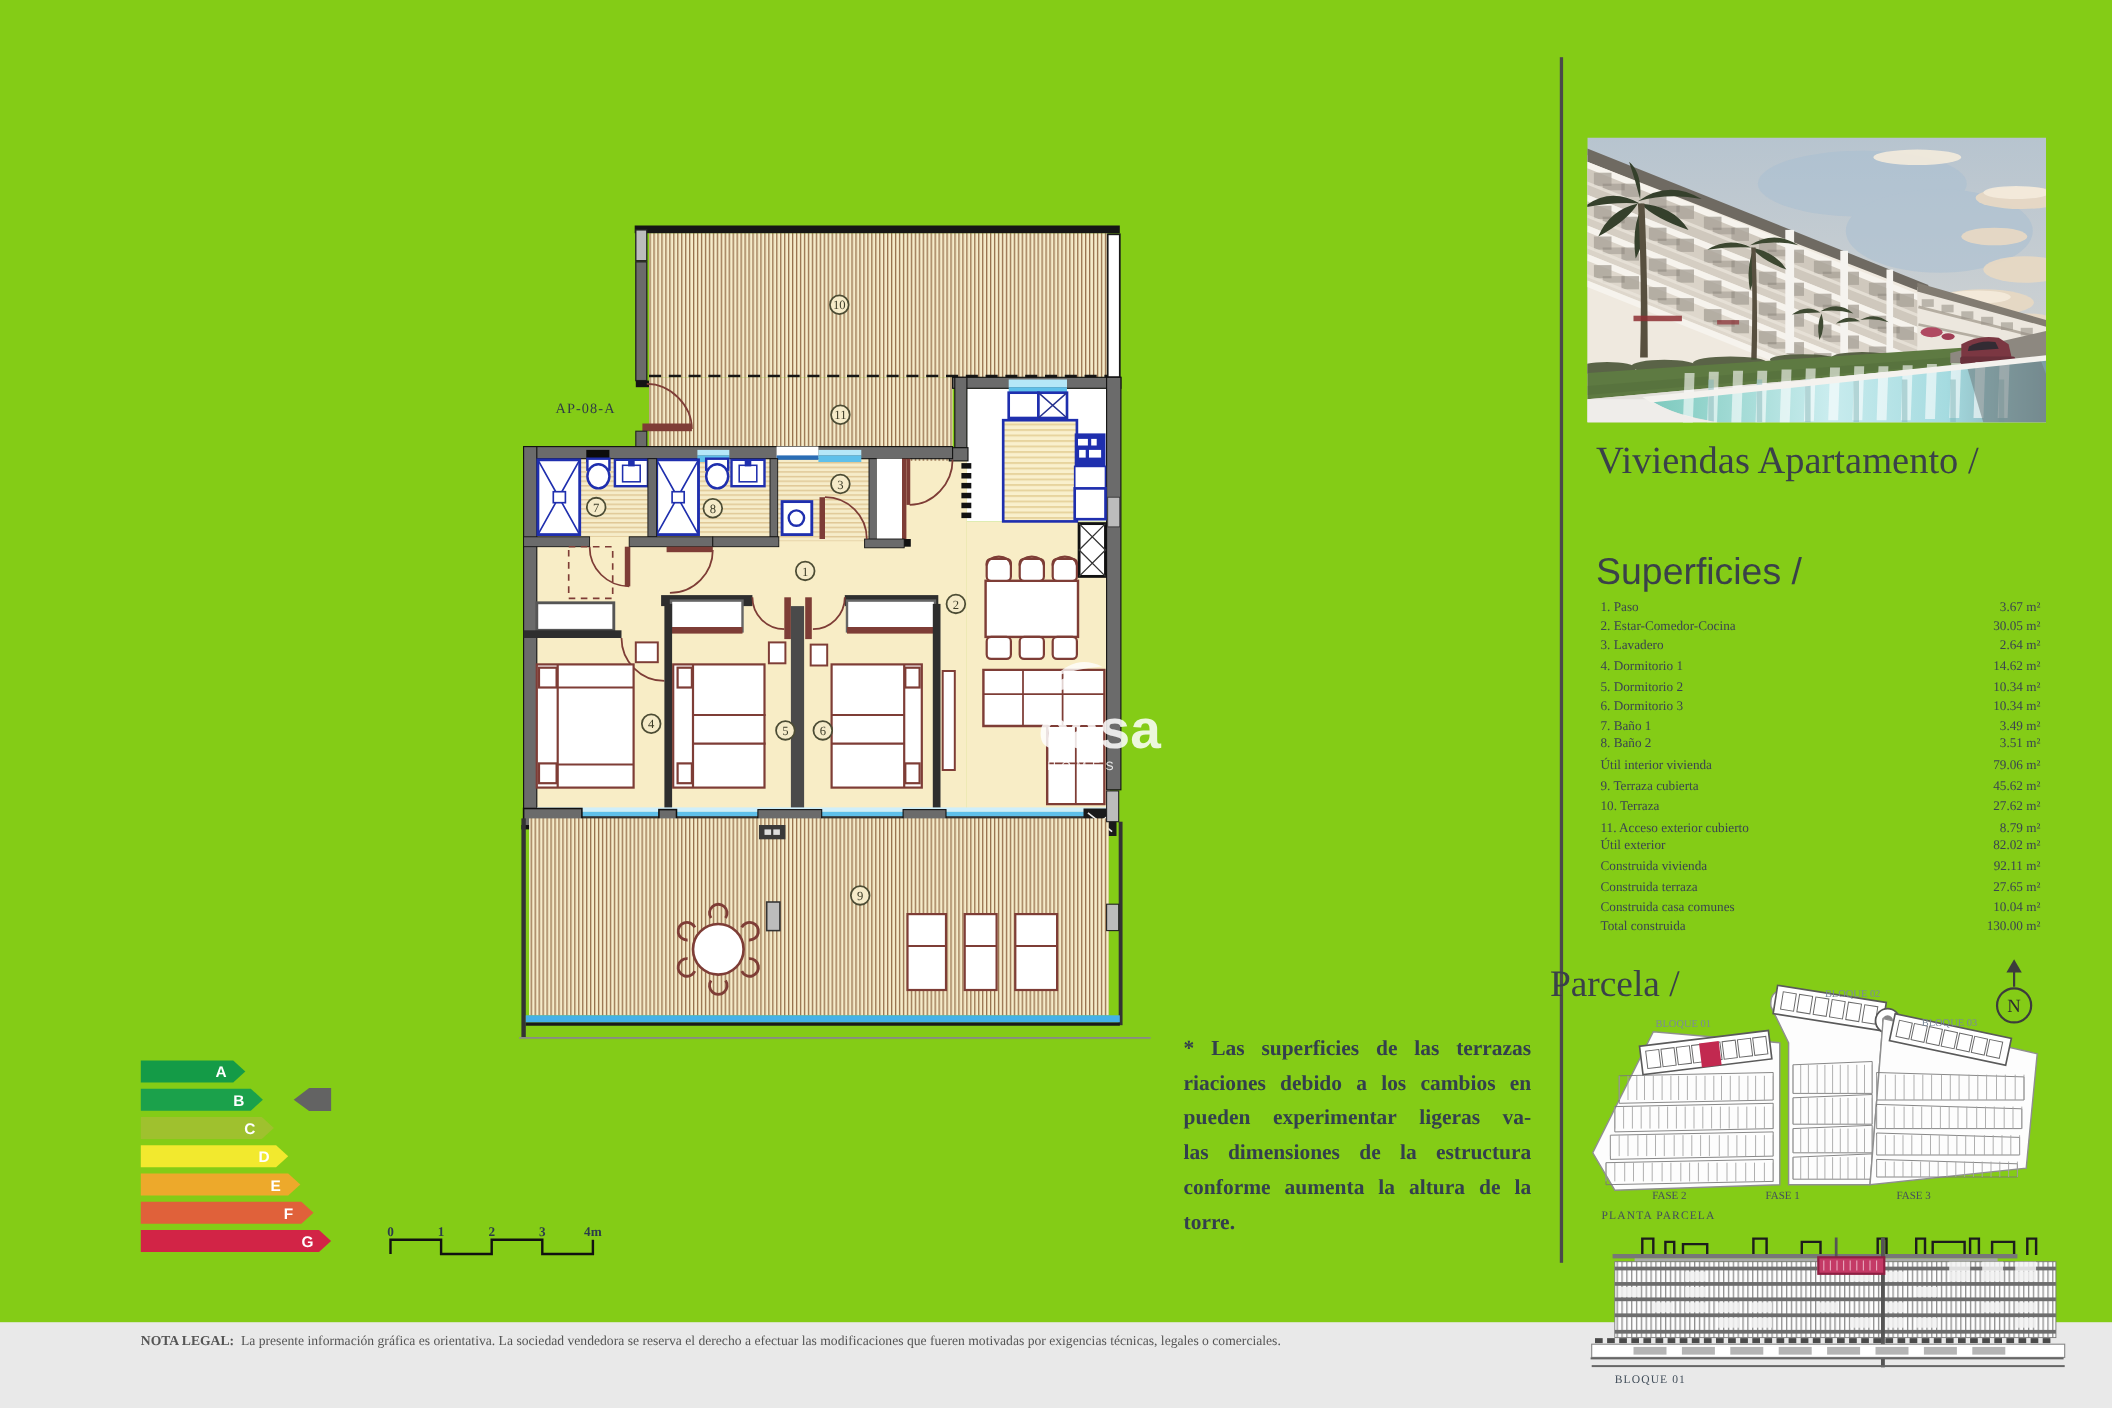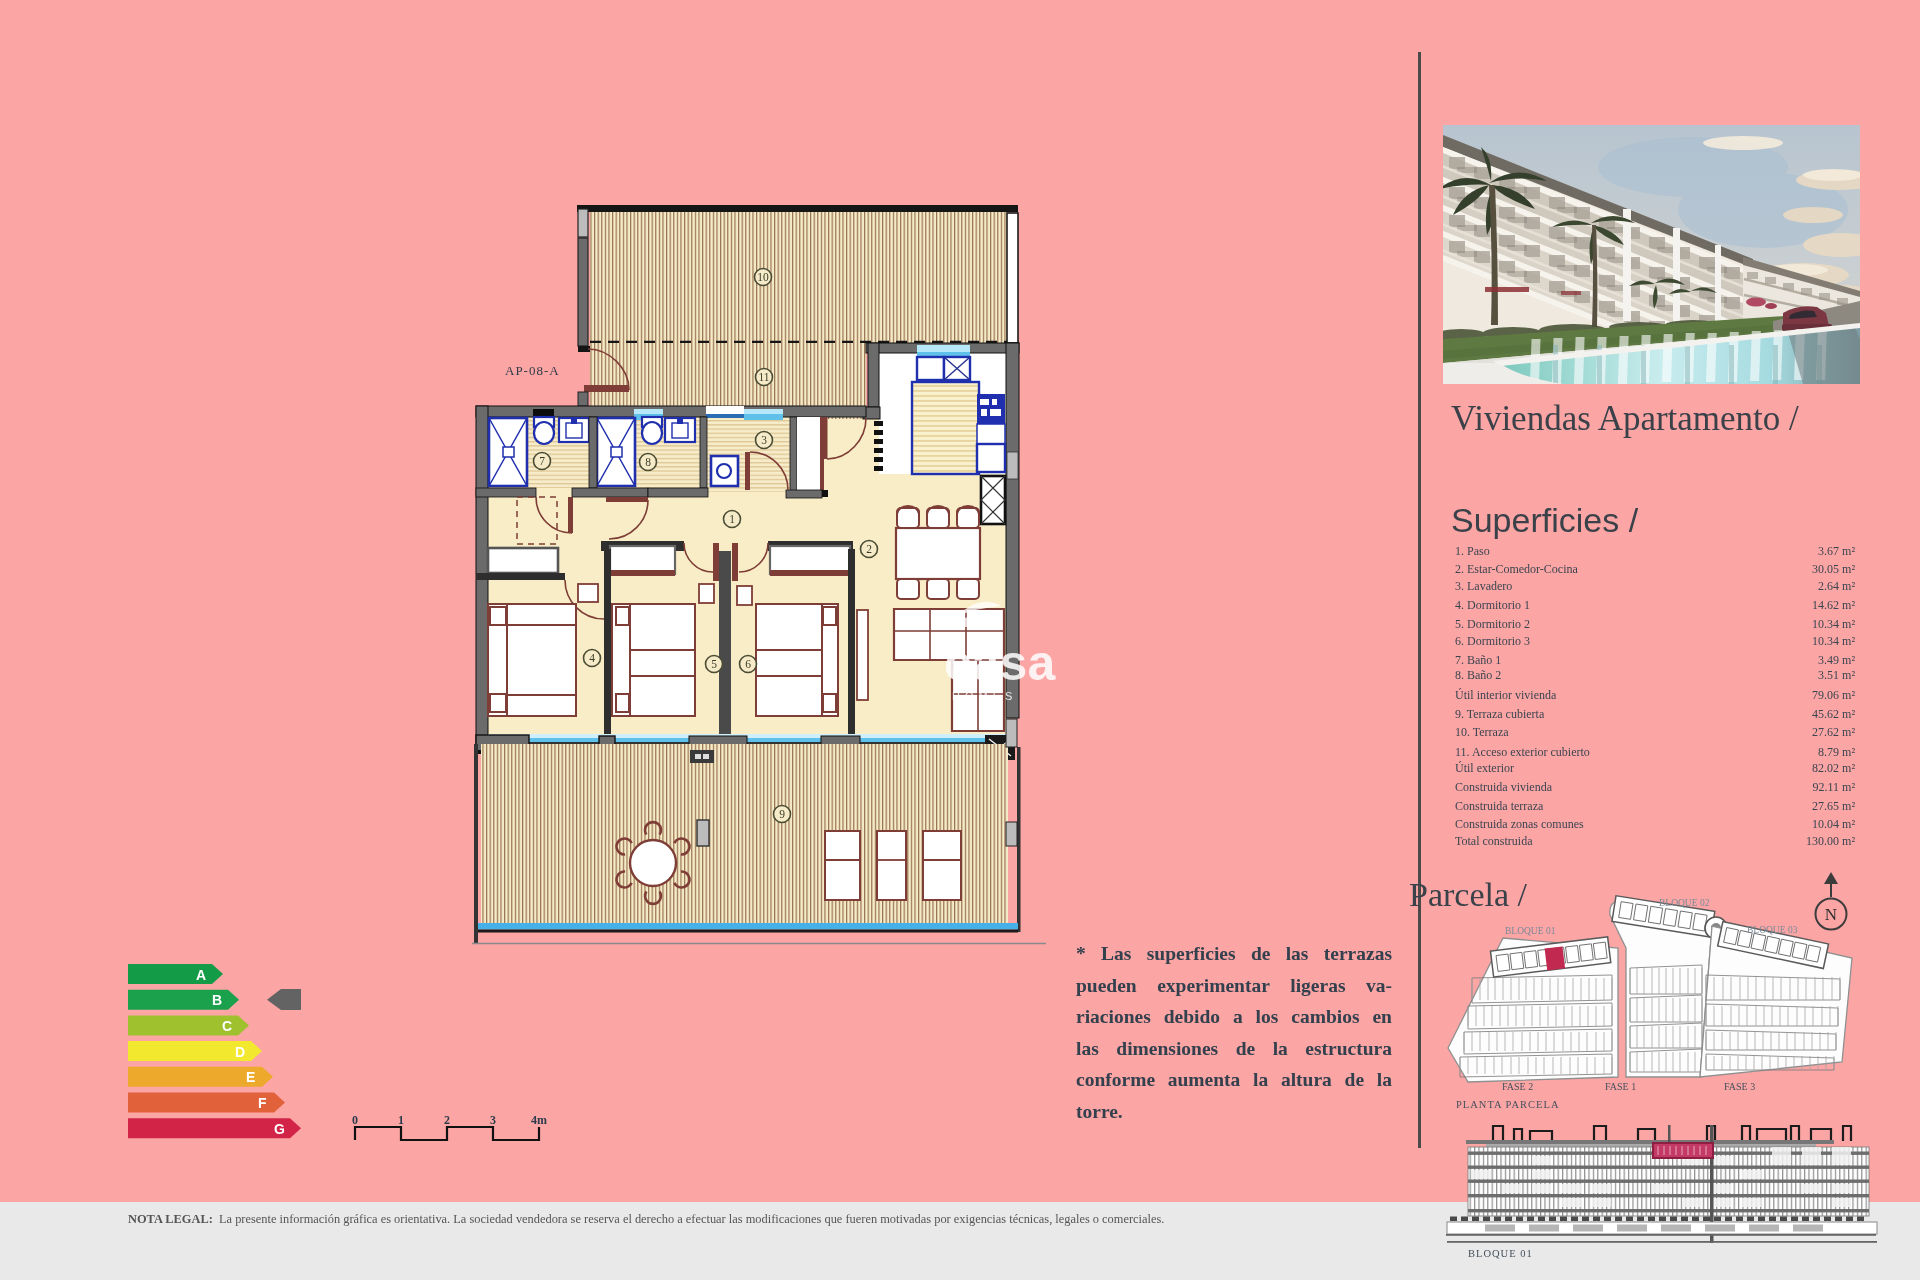--- a/index.html
+++ b/index.html
@@ -1,16 +1,16 @@
 <!DOCTYPE html>
 <html><head>
 <meta charset="utf-8">
 <style>
 html,body{margin:0;padding:0;background:#fff;}
-#page{position:relative;width:1920px;height:1280px;overflow:hidden;background:#fca5a5;font-family:"Liberation Serif",serif;}
+#page{position:relative;width:1920px;height:1280px;overflow:hidden;background:#84cc16;font-family:"Liberation Serif",serif;}
 .abs{position:absolute;}
 </style>
 </head>
 <body>
 <div id="page">
 
 <svg class="abs" style="left:440px;top:190px" width="620" height="770" viewBox="440 190 620 770" xmlns="http://www.w3.org/2000/svg">
 <defs>
 <pattern id="th" width="3.6" height="8" patternUnits="userSpaceOnUse">
           <rect width="3.6" height="8" fill="#f5ebc9"></rect>
@@ -381,32 +381,32 @@
 <div class="abs" style="left:1076px;top:938px;width:316px;font-family:'Liberation Serif',serif;font-size:19.5px;font-weight:bold;color:#33404d;line-height:31.6px;">
 <div style="display:flex;justify-content:space-between;">
         <span>*</span>
         <span>Las</span>
         <span>superficies</span>
         <span>de</span>
         <span>las</span>
         <span>terrazas</span>
       </div>
 <div style="display:flex;justify-content:space-between;">
-        <span>pueden</span>
-        <span>experimentar</span>
-        <span>ligeras</span>
-        <span>va-</span>
-      </div>
-<div style="display:flex;justify-content:space-between;">
         <span>riaciones</span>
         <span>debido</span>
         <span>a</span>
         <span>los</span>
         <span>cambios</span>
         <span>en</span>
+      </div>
+<div style="display:flex;justify-content:space-between;">
+        <span>pueden</span>
+        <span>experimentar</span>
+        <span>ligeras</span>
+        <span>va-</span>
       </div>
 <div style="display:flex;justify-content:space-between;">
         <span>las</span>
         <span>dimensiones</span>
         <span>de</span>
         <span>la</span>
         <span>estructura</span>
       </div>
 <div style="display:flex;justify-content:space-between;">
         <span>conforme</span>
@@ -678,21 +678,21 @@
 <div style="position:absolute;left:0;top:725px;">10. Terraza</div>
       <div style="position:absolute;right:0;top:725px;">27.62 m²</div>
 <div style="position:absolute;left:0;top:745px;">11. Acceso exterior cubierto</div>
       <div style="position:absolute;right:0;top:745px;">8.79 m²</div>
 <div style="position:absolute;left:0;top:761px;">Útil exterior</div>
       <div style="position:absolute;right:0;top:761px;">82.02 m²</div>
 <div style="position:absolute;left:0;top:780px;">Construida vivienda</div>
       <div style="position:absolute;right:0;top:780px;">92.11 m²</div>
 <div style="position:absolute;left:0;top:799px;">Construida terraza</div>
       <div style="position:absolute;right:0;top:799px;">27.65 m²</div>
-<div style="position:absolute;left:0;top:817px;">Construida zonas comunes</div>
+<div style="position:absolute;left:0;top:817px;">Construida casa comunes</div>
       <div style="position:absolute;right:0;top:817px;">10.04 m²</div>
 <div style="position:absolute;left:0;top:834px;">Total construida</div>
       <div style="position:absolute;right:0;top:834px;font-family:Liberation Serif, serif;">130.00 m²</div>
 </div>
 
 <div class="abs" style="left:1409px;top:876px;font-family:'Liberation Serif',serif;font-size:34px;color:#3a4149;">Parcela /</div>
 
 <svg class="abs" style="left:1425px;top:870px" width="480" height="245" viewBox="1425 870 480 245" xmlns="http://www.w3.org/2000/svg">
 
 <g stroke="#3c3c3c" fill="none" stroke-width="2">

